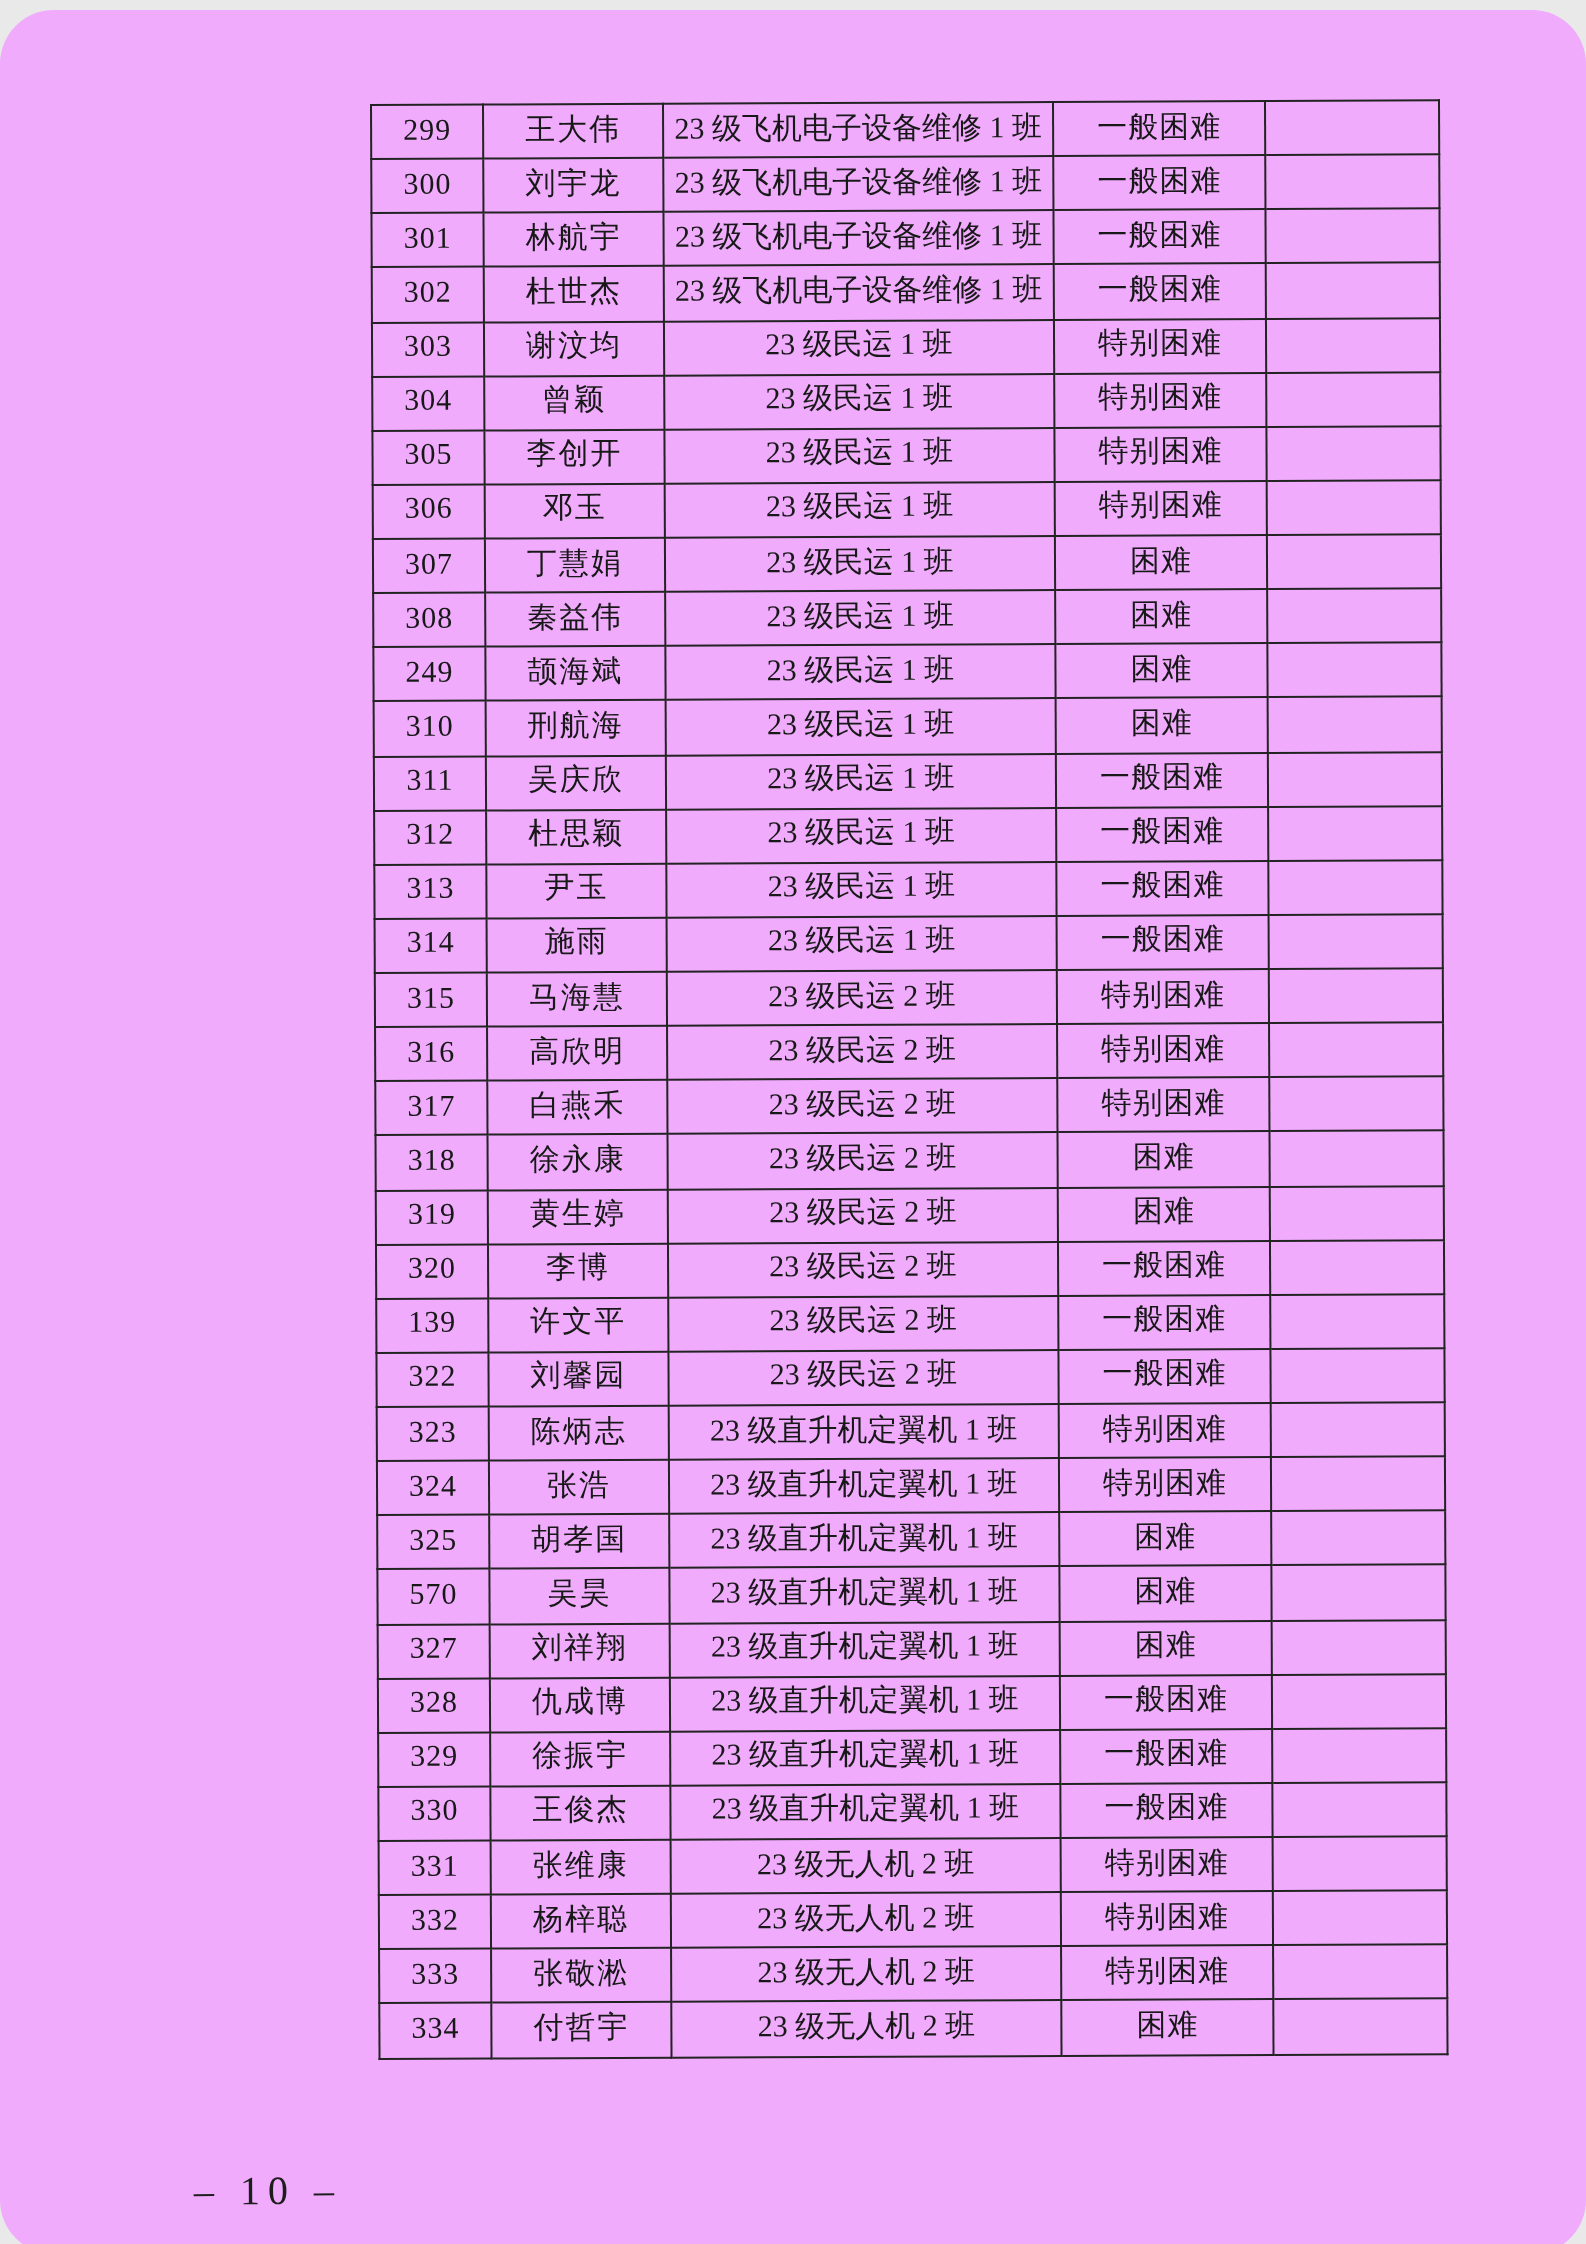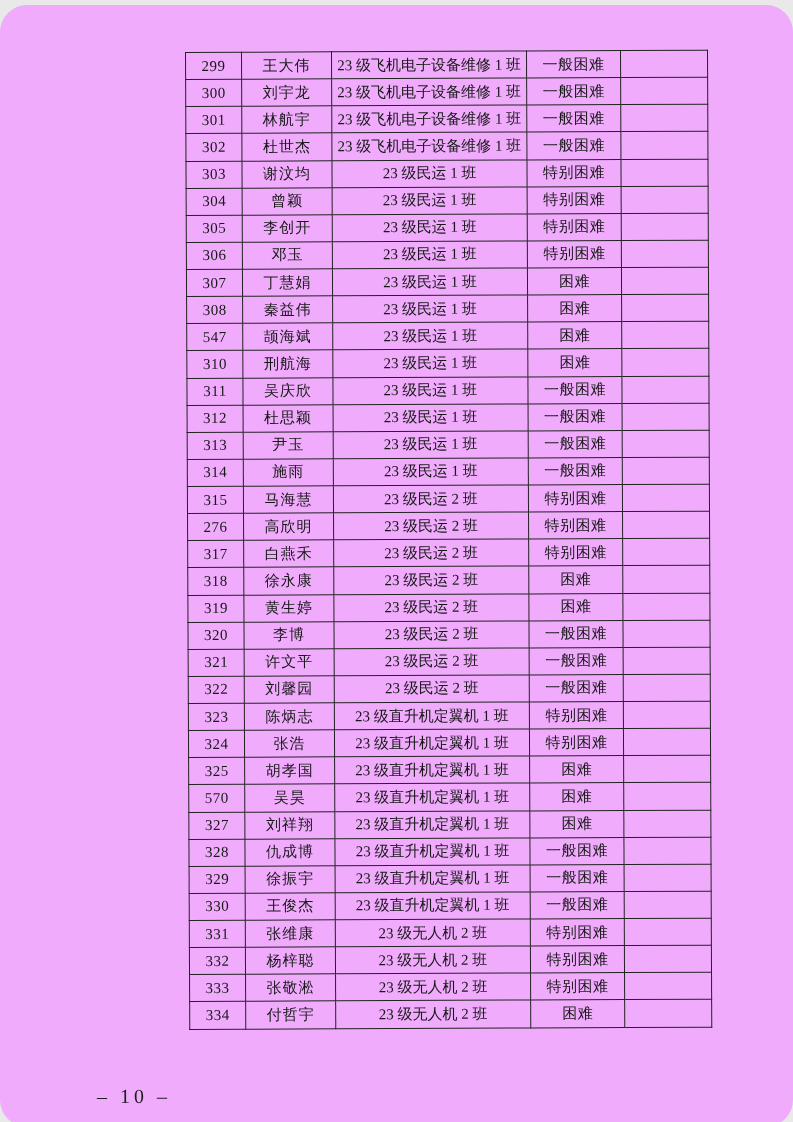--- a/index.html
+++ b/index.html
@@ -42,21 +42,21 @@
     line-height: 1;
     color: #181818;
     overflow: hidden;
     white-space: nowrap;
     padding: 0 1px;
   }
 
   td.col-no   { width: 56px;  font-size: 13.5px; letter-spacing: 0.5px; }
   td.col-name { width: 90px;  letter-spacing: 1px; }
   td.col-class{ width: 195px; font-size: 14.5px; }
-  td.col-diff { width: 94px;  letter-spacing: 0.5px; }
+  td.col-diff { width: 106px;  letter-spacing: 0.5px; }
   td.col-note { width: 87px; }
 
   .page-number {
     position: absolute;
     left: 97px;
     top: 1080px;
     font-size: 20px;
     letter-spacing: 4px;
     color: #1d1d1d;
     transform: rotate(-0.3deg);
@@ -134,21 +134,21 @@
     <td class="col-note"></td>
   </tr>
           <tr>
     <td class="col-no">308</td>
     <td class="col-name">秦益伟</td>
     <td class="col-class">23 级民运 1 班</td>
     <td class="col-diff">困难</td>
     <td class="col-note"></td>
   </tr>
           <tr>
-    <td class="col-no">547</td>
+    <td class="col-no">249</td>
     <td class="col-name">颉海斌</td>
     <td class="col-class">23 级民运 1 班</td>
     <td class="col-diff">困难</td>
     <td class="col-note"></td>
   </tr>
           <tr>
     <td class="col-no">310</td>
     <td class="col-name">刑航海</td>
     <td class="col-class">23 级民运 1 班</td>
     <td class="col-diff">困难</td>
@@ -183,21 +183,21 @@
     <td class="col-note"></td>
   </tr>
           <tr>
     <td class="col-no">315</td>
     <td class="col-name">马海慧</td>
     <td class="col-class">23 级民运 2 班</td>
     <td class="col-diff">特别困难</td>
     <td class="col-note"></td>
   </tr>
           <tr>
-    <td class="col-no">276</td>
+    <td class="col-no">316</td>
     <td class="col-name">高欣明</td>
     <td class="col-class">23 级民运 2 班</td>
     <td class="col-diff">特别困难</td>
     <td class="col-note"></td>
   </tr>
           <tr>
     <td class="col-no">317</td>
     <td class="col-name">白燕禾</td>
     <td class="col-class">23 级民运 2 班</td>
     <td class="col-diff">特别困难</td>
@@ -218,21 +218,21 @@
     <td class="col-note"></td>
   </tr>
           <tr>
     <td class="col-no">320</td>
     <td class="col-name">李博</td>
     <td class="col-class">23 级民运 2 班</td>
     <td class="col-diff">一般困难</td>
     <td class="col-note"></td>
   </tr>
           <tr>
-    <td class="col-no">321</td>
+    <td class="col-no">139</td>
     <td class="col-name">许文平</td>
     <td class="col-class">23 级民运 2 班</td>
     <td class="col-diff">一般困难</td>
     <td class="col-note"></td>
   </tr>
           <tr>
     <td class="col-no">322</td>
     <td class="col-name">刘馨园</td>
     <td class="col-class">23 级民运 2 班</td>
     <td class="col-diff">一般困难</td>

